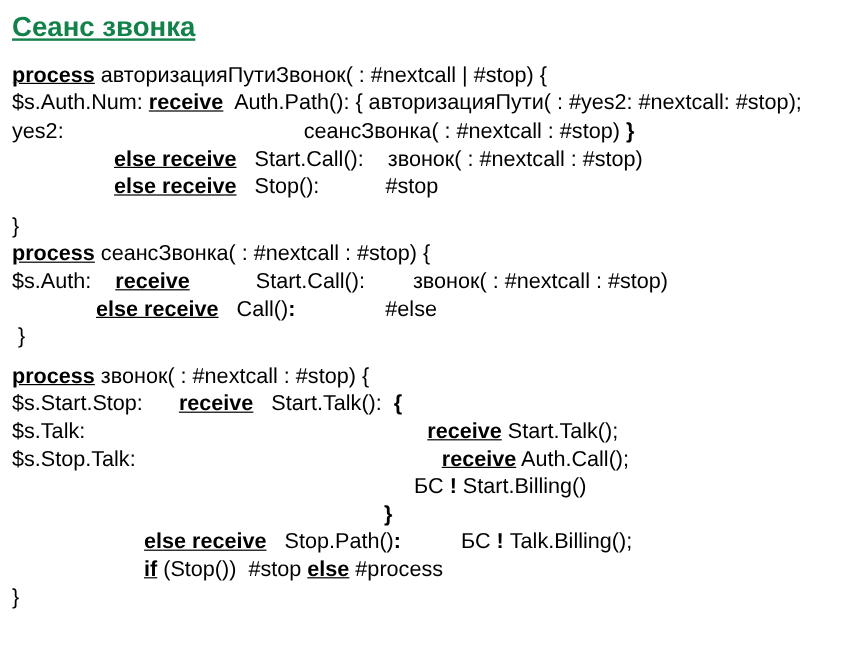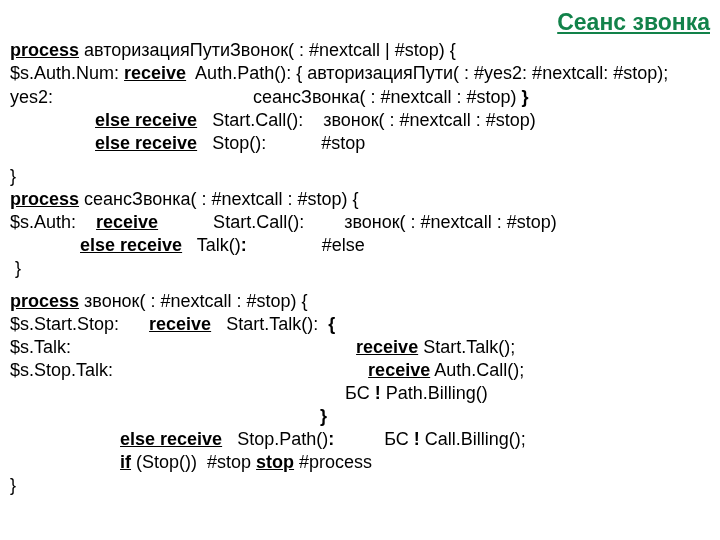--- a/index.html
+++ b/index.html
@@ -7,26 +7,26 @@
     padding: 8px 10px;
     font-family: Arial, Helvetica, sans-serif;
     font-size: 18px;
     line-height: 1.28;
     color: #000;
     background: #fff;
     width: 720px;
     box-sizing: border-box;
   }
   .title {
-    text-align: right;
+    text-align: left;
     font-weight: bold;
     text-decoration: underline;
     color: #12824a;
     font-size: 23px;
-    margin-bottom: 2px;
+    margin-bottom: 14px;
   }
   .kw { font-weight: bold; text-decoration: underline; }
   .b  { font-weight: bold; }
   pre.code {
     margin: 0;
     font-family: Arial, Helvetica, sans-serif;
     font-size: 18px;
     white-space: pre;
     letter-spacing: 0;
   }
@@ -40,25 +40,25 @@
 <pre class="code"><span class="kw">process</span><span> авторизацияПутиЗвонок( : #nextcall | #stop) {</span>
 <span>$s.Auth.Num: </span><span class="kw">receive</span><span>  Auth.Path(): { авторизацияПути( : #yes2: #nextcall: #stop);</span>
 <span>yes2:                                        сеансЗвонка( : #nextcall : #stop) </span><span class="b">}</span>
 <span>                 </span><span class="kw">else receive</span><span>   Start.Call():    звонок( : #nextcall : #stop)</span>
 <span>                 </span><span class="kw">else receive</span><span>   Stop():           #stop</span>
 </pre>
 <div class="gap"></div>
 <pre class="code"><span>}</span>
 <span class="kw">process</span><span> сеансЗвонка( : #nextcall : #stop) {</span>
 <span>$s.Auth:    </span><span class="kw">receive</span><span>           Start.Call():        звонок( : #nextcall : #stop)</span>
-<span>              </span><span class="kw">else receive</span><span>   Talk()</span><span class="b">:</span><span>               #else</span>
+<span>              </span><span class="kw">else receive</span><span>   Call()</span><span class="b">:</span><span>               #else</span>
 <span> }</span>
 </pre>
 <div class="gap"></div>
 <pre class="code"><span class="kw">process</span><span> звонок( : #nextcall : #stop) {</span>
 <span>$s.Start.Stop:      </span><span class="kw">receive</span><span>   Start.Talk():  </span><span class="b">{</span>
 <span>$s.Talk:                                                         </span><span class="kw">receive</span><span> Start.Talk();</span>
 <span>$s.Stop.Talk:                                                   </span><span class="kw">receive</span><span> Auth.Call();</span>
-<span>                                                                   БС </span><span class="b">!</span><span> Path.Billing()</span>
+<span>                                                                   БС </span><span class="b">!</span><span> Start.Billing()</span>
 <span>                                                              </span><span class="b">}</span>
-<span>                      </span><span class="kw">else receive</span><span>   Stop.Path()</span><span class="b">:</span><span>          БС </span><span class="b">!</span><span> Call.Billing();</span>
-<span>                      </span><span class="kw">if</span><span> (Stop())  #stop </span><span class="kw">stop</span><span> #process</span>
+<span>                      </span><span class="kw">else receive</span><span>   Stop.Path()</span><span class="b">:</span><span>          БС </span><span class="b">!</span><span> Talk.Billing();</span>
+<span>                      </span><span class="kw">if</span><span> (Stop())  #stop </span><span class="kw">else</span><span> #process</span>
 <span>}</span></pre>
 
 </body></html>

